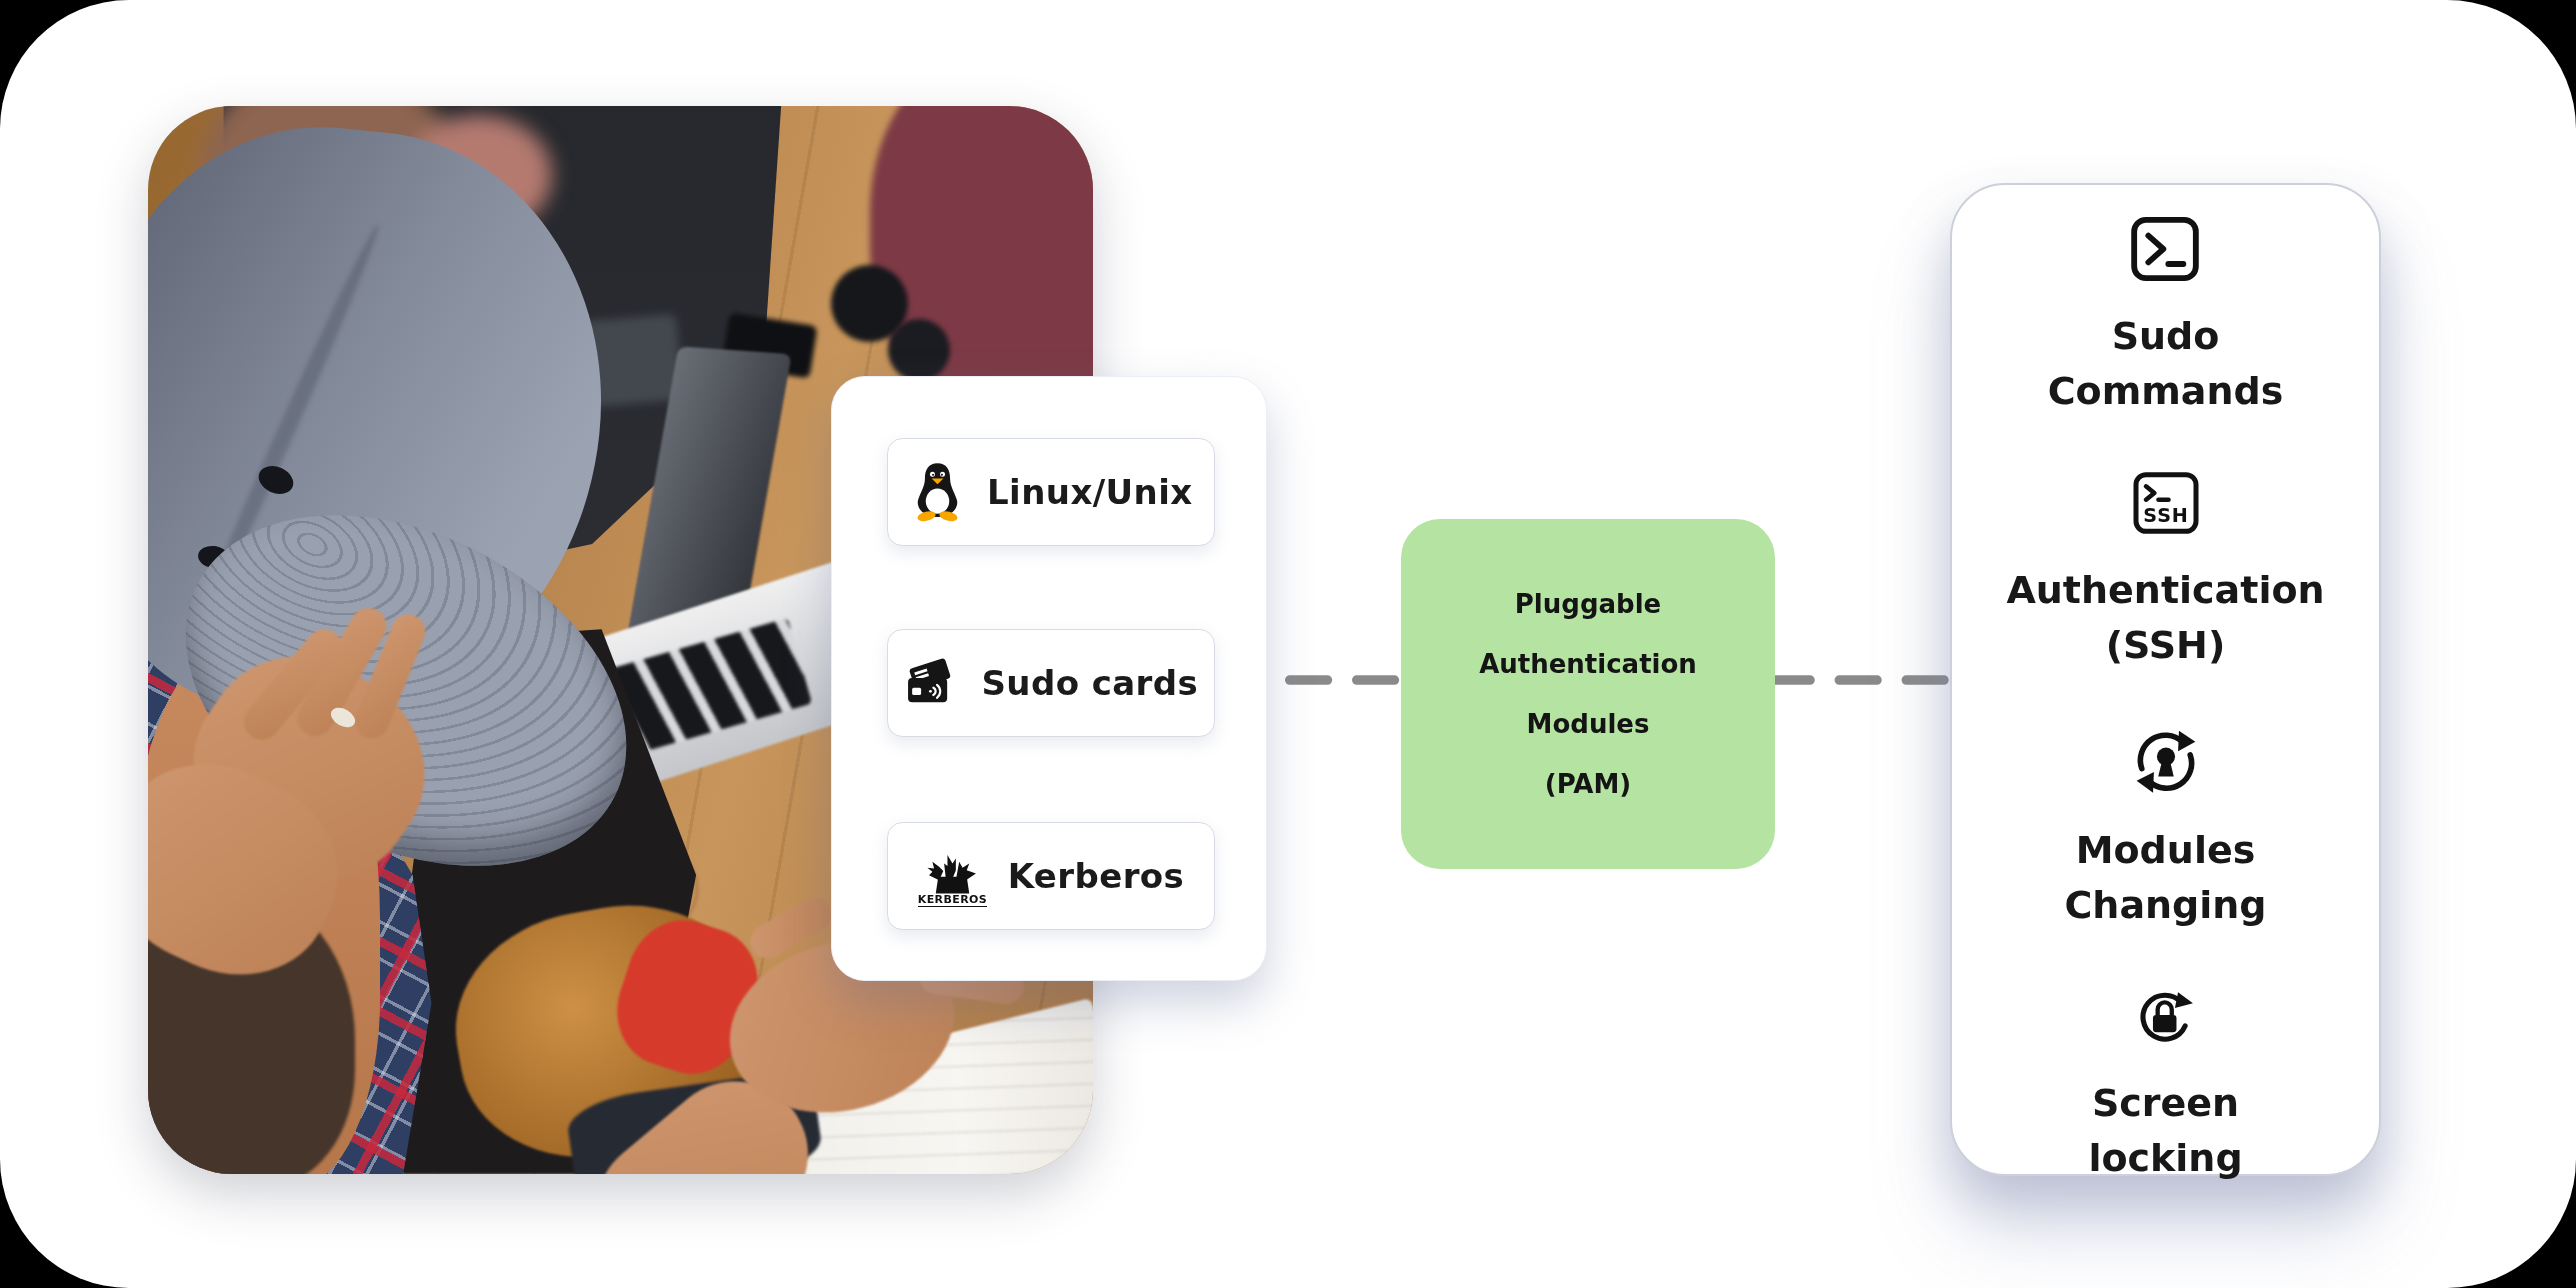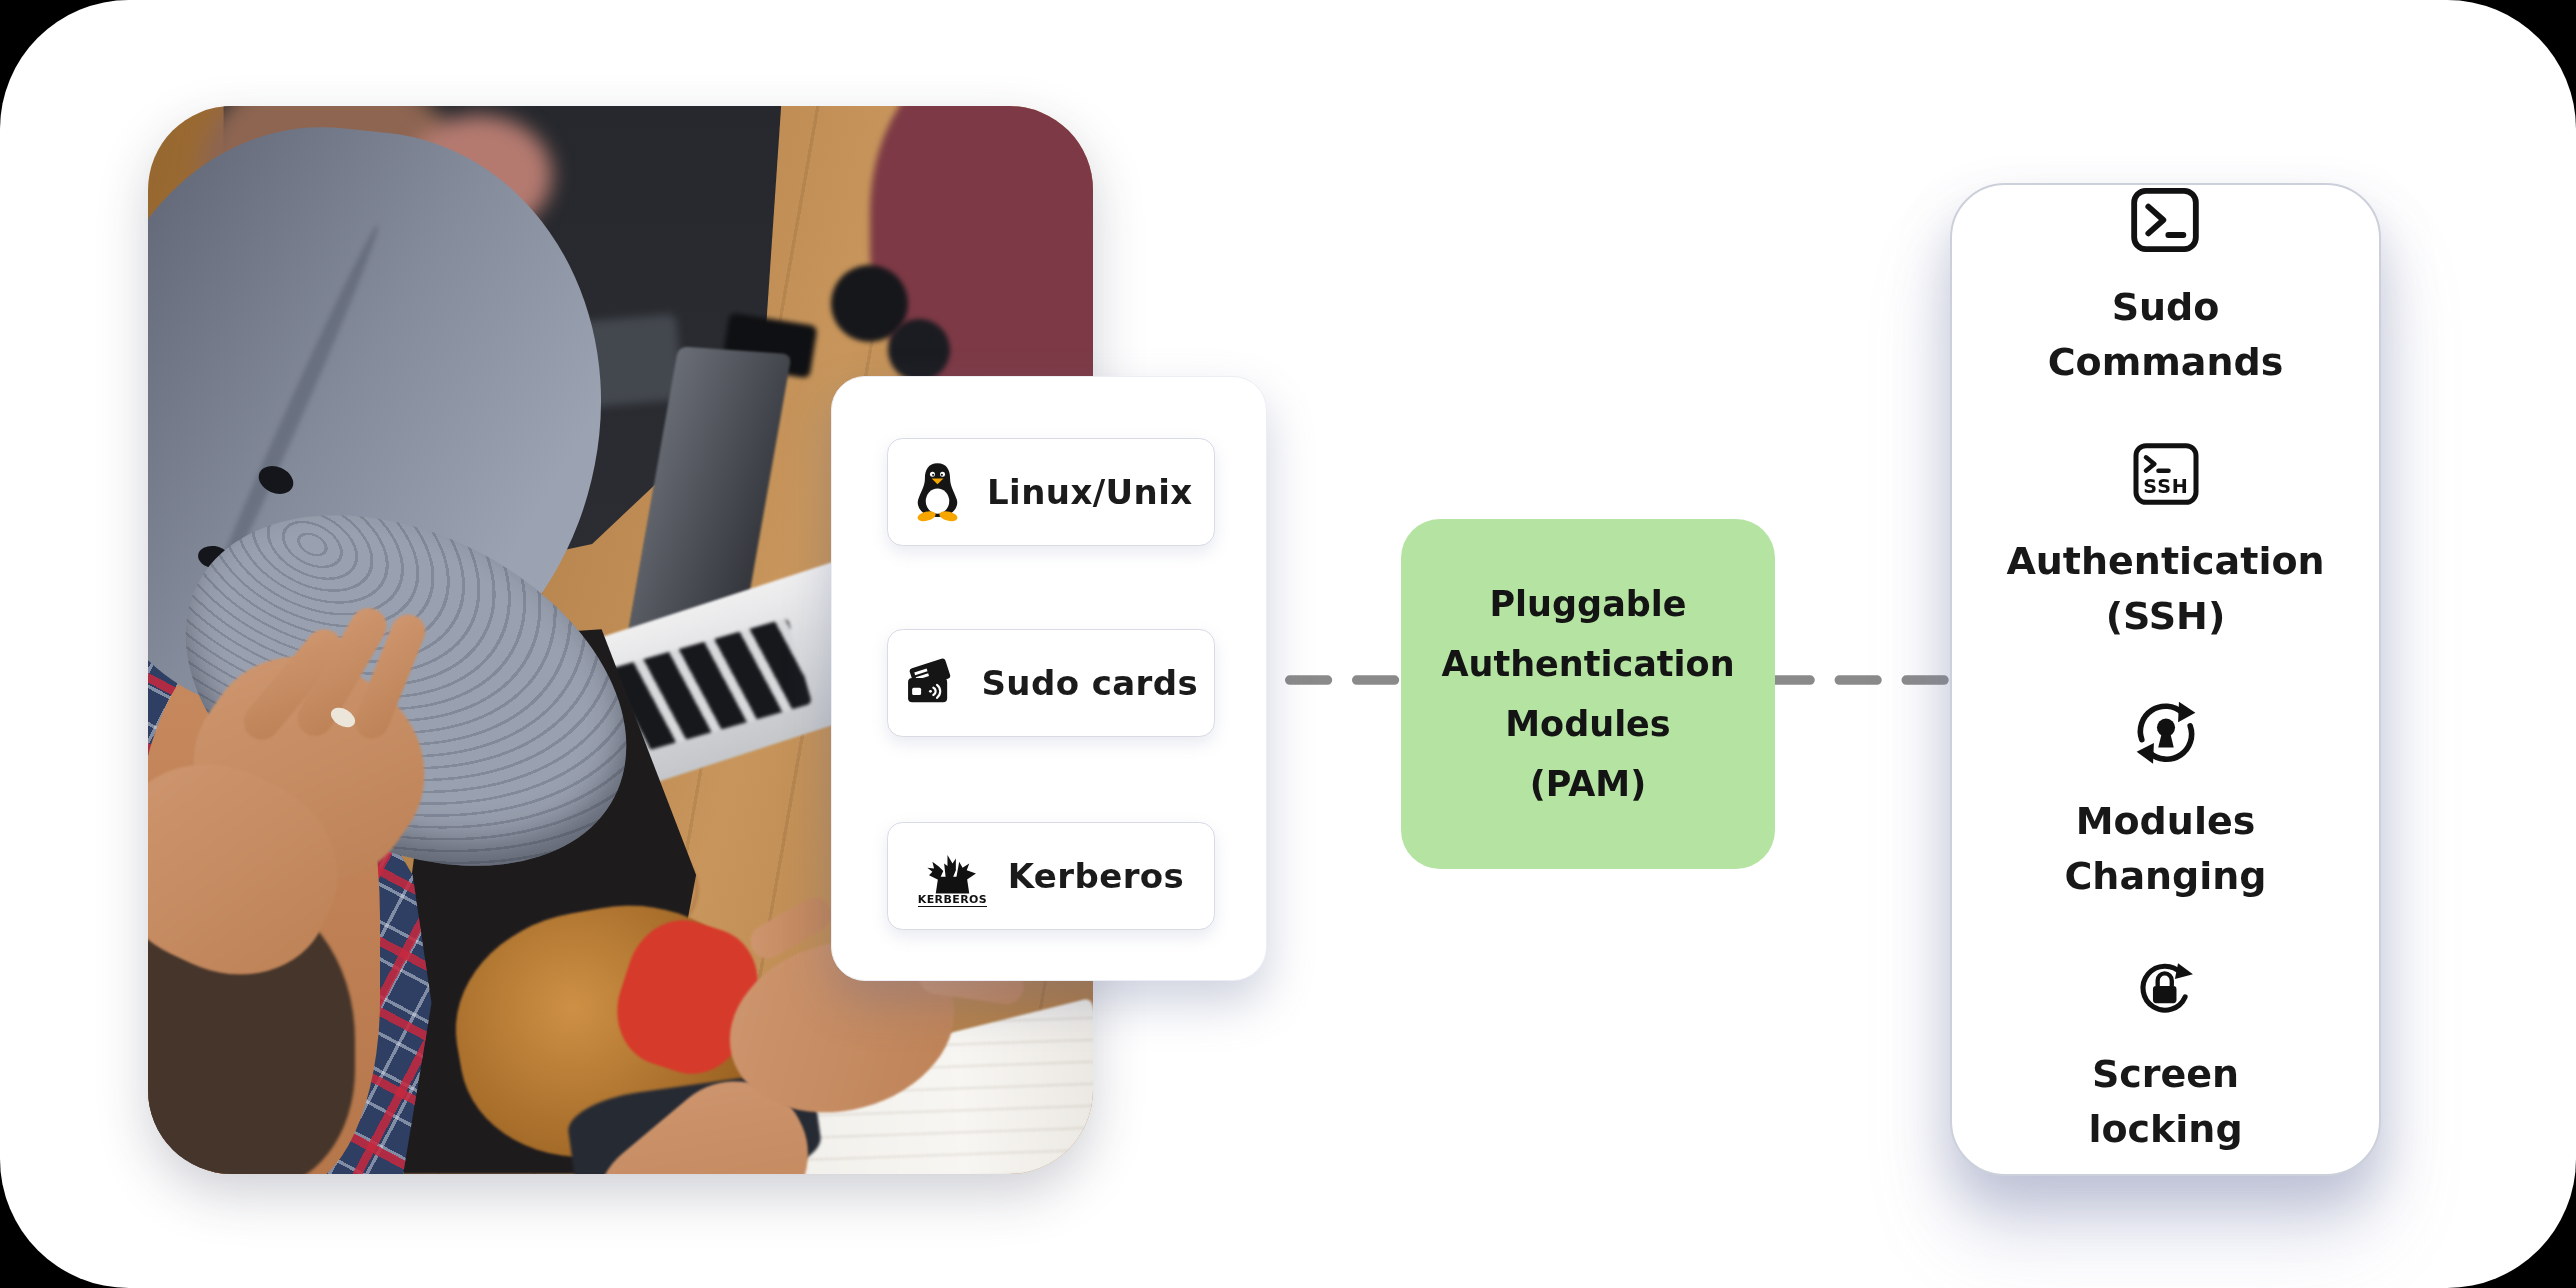--- a/index.html
+++ b/index.html
@@ -91,26 +91,26 @@
   .chip{position:absolute;left:55px;width:328px;height:108px;background:#fff;border:1.7px solid #d9dbe4;border-radius:15.5px;
         box-shadow:0 6.9px 15.5px rgba(110,120,160,.15);display:flex;align-items:center;justify-content:center;gap:20.6px;}
   .chip-1{top:61px;} .chip-2{top:252px;} .chip-3{top:445px;}
   .chip-label{font-size:34px;font-weight:600;color:#1b1b1b;letter-spacing:0.4px;white-space:nowrap;}
   .kerb-wrap{display:flex;flex-direction:column;align-items:center;line-height:1;}
   .kerb-caption{font-size:11px;font-weight:700;color:#111;letter-spacing:0.4px;border-bottom:1.7px solid #111;padding-bottom:0.9px;margin-top:-3.4px;}
 
   
   .pam-node{position:absolute;left:1401px;top:519px;width:374px;height:350px;border-radius:39px;background:#b4e3a2;
             display:flex;flex-direction:column;align-items:center;justify-content:center;}
-  .pam-line{font-size:35px;font-weight:700;color:#141414;line-height:60px;letter-spacing:0;}
+  .pam-line{font-size:26px;font-weight:700;color:#141414;line-height:60px;letter-spacing:0;}
 
   
   .right-card{position:absolute;left:1950px;top:183px;width:431px;height:993px;background:#fff;border:2.6px solid #ccd0db;
               border-radius:55px;box-shadow:0 29px 52px rgba(120,128,165,.38),0 60px 82px rgba(130,140,185,.22);
-              display:flex;flex-direction:column;align-items:center;}
+              display:flex;flex-direction:column;align-items:center;padding-top:29px;}
   .svc{display:flex;flex-direction:column;align-items:center;}
   .svc + .svc{margin-top:49px;}
   .svc-label{margin-top:22px;text-align:center;}
   .svc-line{display:block;font-size:38px;font-weight:600;color:#181818;line-height:55px;letter-spacing:0;white-space:nowrap;}
 </style>
 </head>
 <body>
 
 <div class="canvas">
 

